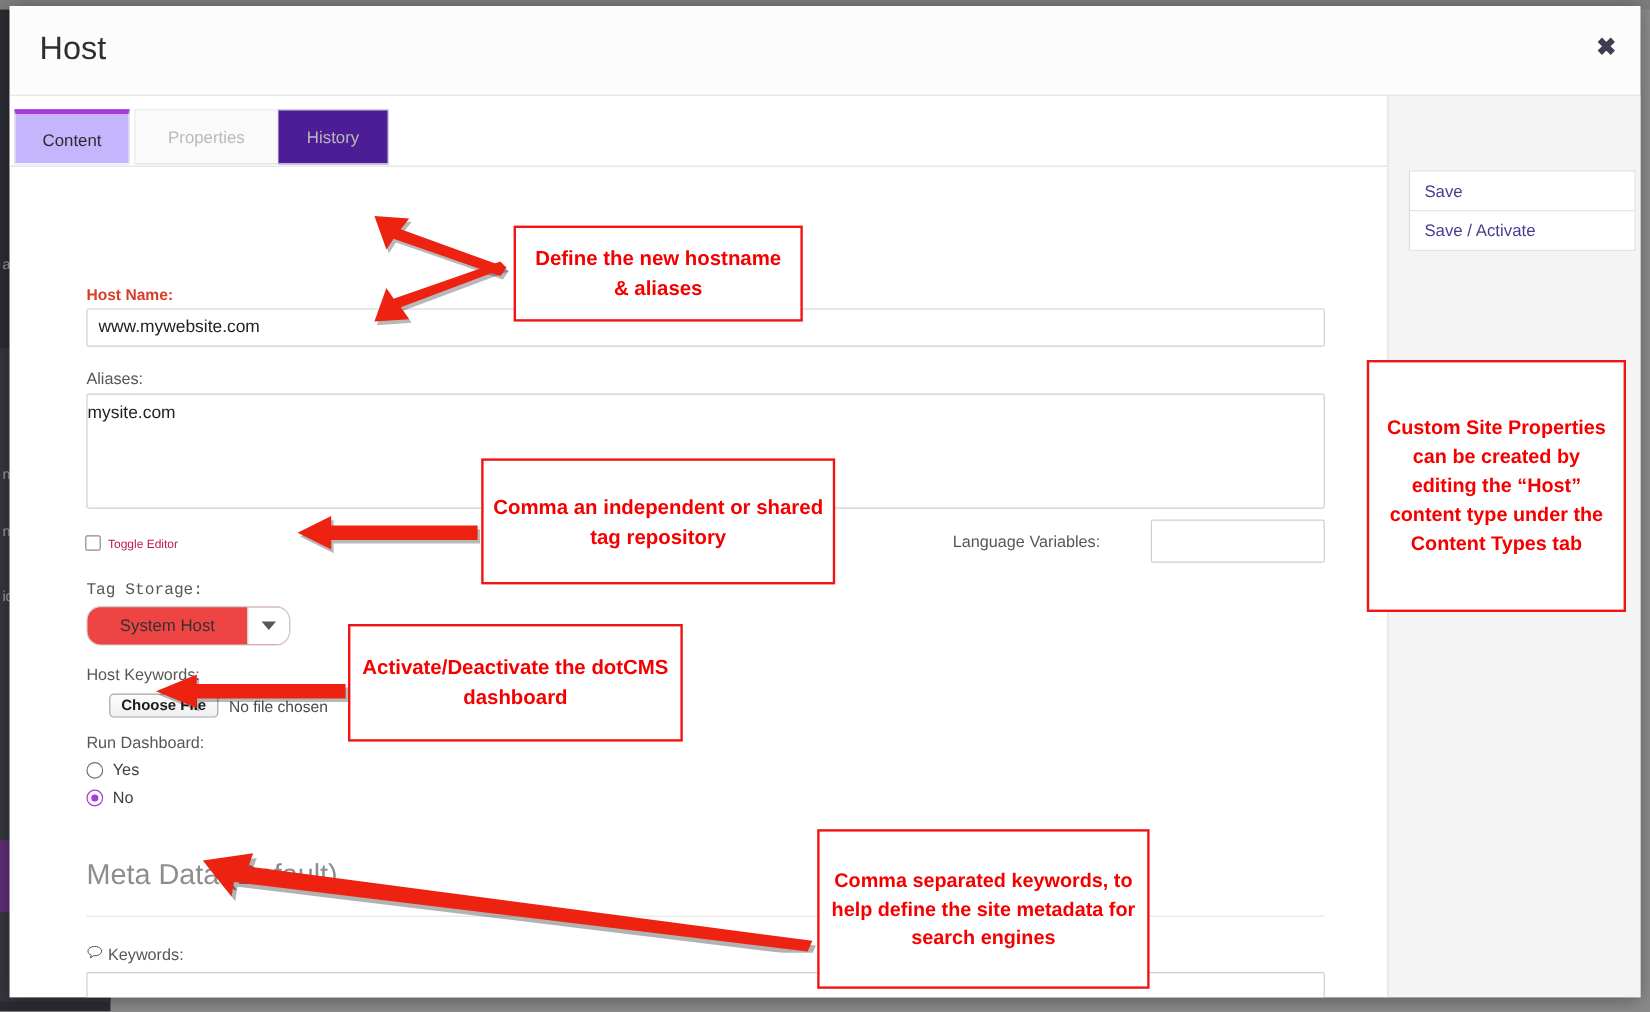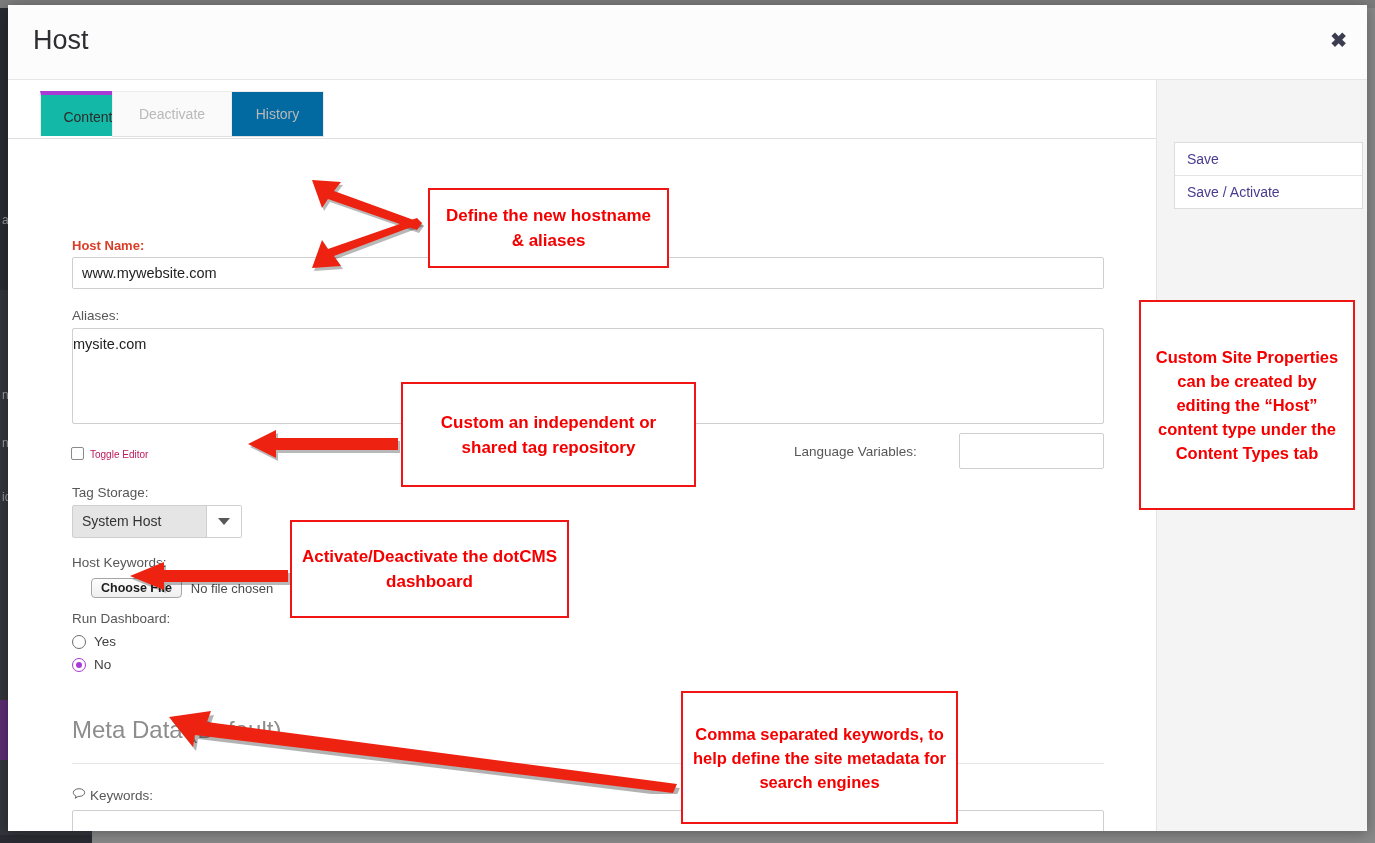--- a/index.html
+++ b/index.html
@@ -119,40 +119,39 @@
     box-sizing: border-box;
     font-size: 14px;
     text-align: center;
     line-height: 44px;
     cursor: pointer;
   }
   .tab.active {
     left: 4px;
     width: 96px;
     color: #2b2b2b;
-    background: #14b8a6;
+    background: #c4b5fd;
     border-top: 4px solid #a93ad6;
     border-left: 1px solid #ececec;
     border-right: 1px solid #ececec;
     border-bottom: 1px solid #fff;
-    margin-left: 28px;
   }
   .tab.inactive-1 {
     left: 104px;
     width: 120px;
     color: #b9b9b9;
     background: #fafafa;
     border: 1px solid #ececec;
     border-bottom: 1px solid #e0e0e0;
   }
   .tab.inactive-2 {
     left: 224px;
     width: 92px;
     color: #b9b9b9;
-    background: #0369a1;
+    background: #4c1d95;
     border: 1px solid #ececec;
     border-left: none;
     border-bottom: 1px solid #e0e0e0;
   }
 
   
   .form {
     position: absolute;
     left: 0; top: 58px;
     width: 1148px;
@@ -211,24 +210,25 @@
   .chk-label {
     font-size: 10px;
     color: #be185d;
     margin-left: 6px;
   }
   .sel-wrap {
     position: absolute;
     display: flex;
     box-sizing: border-box;
     border: 1px solid #cfcfcf;
-    border-radius: 2px;
-    background: #e5e5e5;
+    border-radius: 12px;
+    background: #ef4444;
     overflow: hidden;
     cursor: pointer;
+    text-align: center;
   }
   .sel-value {
     flex: 1;
     font-size: 14px;
     color: #333;
     padding: 6px 9px;
     line-height: 18px;
   }
   .sel-arrow {
     width: 34px;
@@ -360,40 +360,40 @@
       <div class="modal-title">Host</div>
       <div class="close-icon">✖</div>
     </div>
 
     <div class="modal-body">
 
       <div class="content-pane">
 
         <div class="tabs">
           <div class="tab active">Content</div>
-          <div class="tab inactive-1">Deactivate</div>
+          <div class="tab inactive-1">Properties</div>
           <div class="tab inactive-2">History</div>
         </div>
 
         <div class="form">
 
           <div class="lbl-req" style="left:64px; top:100px;">Host Name:</div>
           <input class="txt-input" style="left: 64px; top: 119px; width: 1032px; height: 32px;" value="www.mywebsite.com">
 
           <div class="lbl" style="left:64px; top:170px;">Aliases:</div>
           <textarea class="txt-area" style="left: 64px; top: 190px; width: 1032px; height: 96px;">mysite.com</textarea>
 
           <div class="chk-row" style="left:63px; top:306px;">
             <span class="chk-box"></span><span class="chk-label">Toggle Editor</span>
           </div>
 
           <div class="lbl" style="left:786px; top:306px;">Language Variables:</div>
           <input class="txt-input" style="left: 951px; top: 295px; width: 145px; height: 36px;" value="">
 
-          <div class="lbl" style="left:64px; top:347px;">Tag Storage:</div>
+          <div class="lbl" style="left:64px; top:347px;font-family:Liberation Mono, monospace;">Tag Storage:</div>
           <div class="sel-wrap" style="left:64px; top:367px; width:170px; height:33px;">
             <div class="sel-value">System Host</div>
             <div class="sel-arrow">
                 <i></i>
               </div>
           </div>
 
           <div class="lbl" style="left:64px; top:417px;">Host Keywords:</div>
           <div class="file-row" style="left:63px; top:440px;">
             <button class="file-btn">Choose File</button>
@@ -443,21 +443,21 @@
 
   <div class="callout" style="left:428px; top:188px; width:241px; height:80px;">Define the new hostname &amp; aliases</div>
 
   <svg class="anno-svg" style="left:240px; top:428px; width:160px; height:36px;" viewBox="0 0 160 36">
     <g transform="translate(2,3)">
       <path d="M158 10 L36 10 L36 2 L8 16 L36 30 L36 22 L158 22 Z" fill="#000" opacity="0.28"></path>
     </g>
     <path d="M158 10 L36 10 L36 2 L8 16 L36 30 L36 22 L158 22 Z" fill="#ee2211"></path>
   </svg>
 
-  <div class="callout" style="left:401px; top:382px; width:295px; height:105px;">Custom an independent or shared tag repository</div>
+  <div class="callout" style="left:401px; top:382px; width:295px; height:105px;">Comma an independent or shared tag repository</div>
 
   <svg class="anno-svg" style="left:120px; top:560px; width:170px; height:36px;" viewBox="0 0 170 36">
     <g transform="translate(2,3)">
       <path d="M168 10 L44 10 L44 2 L10 16 L44 30 L44 22 L168 22 Z" fill="#000" opacity="0.28"></path>
     </g>
     <path d="M168 10 L44 10 L44 2 L10 16 L44 30 L44 22 L168 22 Z" fill="#ee2211"></path>
   </svg>
 
   <div class="callout" style="left:290px; top:520px; width:279px; height:98px;">Activate/Deactivate the dotCMS dashboard</div>
 

